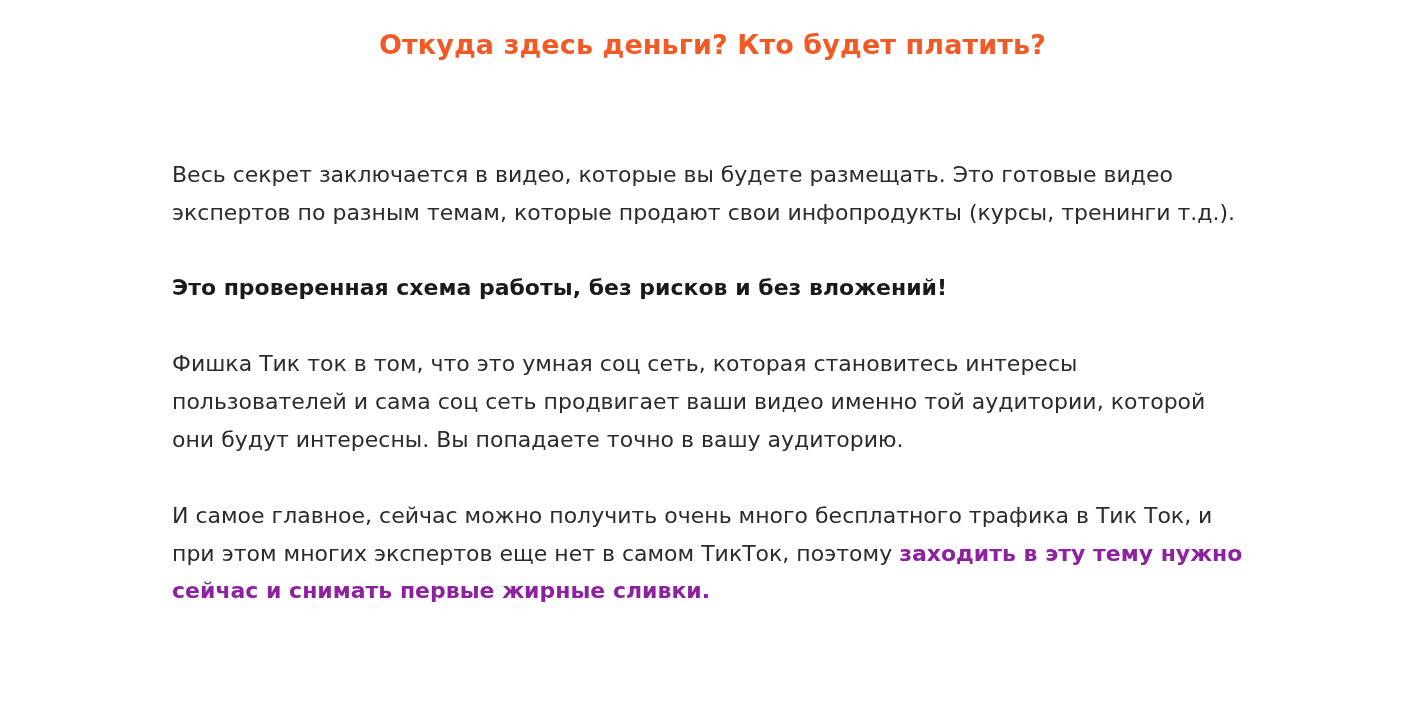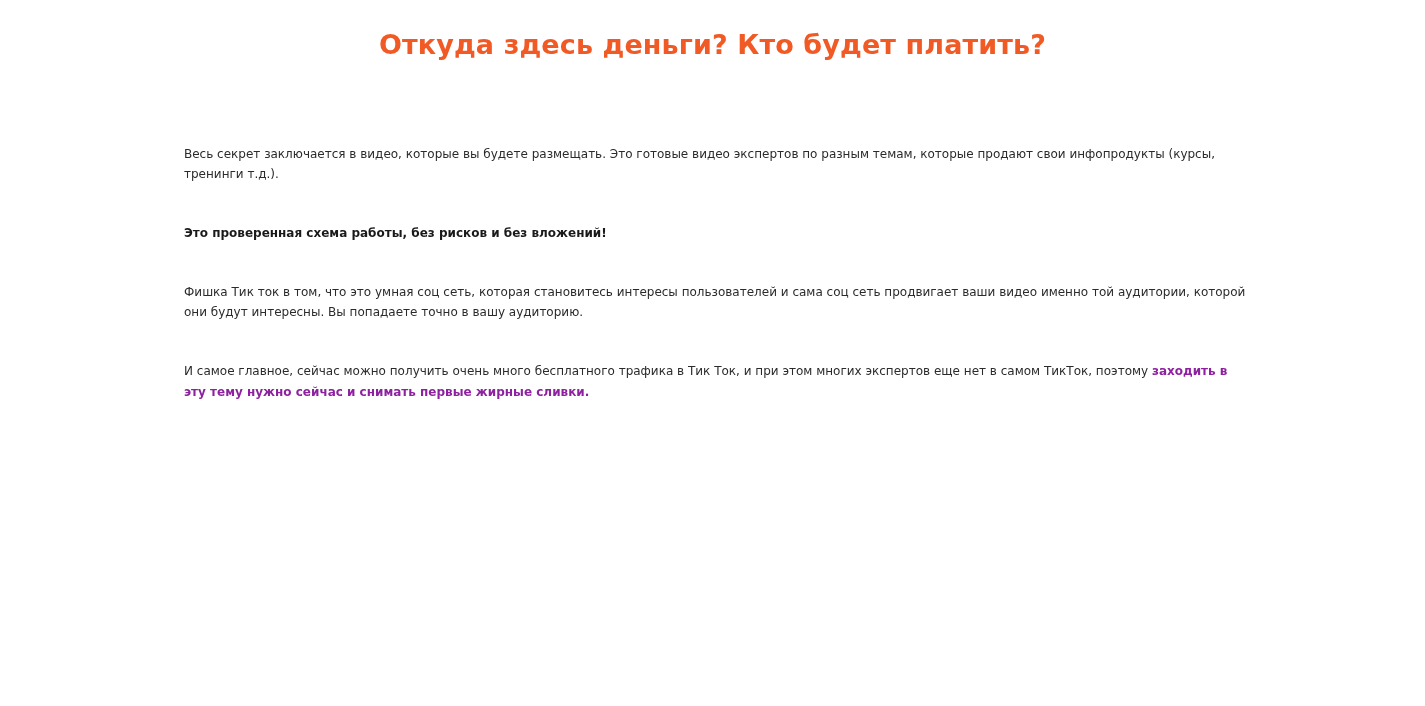--- a/index.html
+++ b/index.html
@@ -19,37 +19,37 @@
     width: 1425px;
     height: 706px;
     box-sizing: border-box;
   }
   .title {
     text-align: center;
     color: #f15a24;
     font-size: 27px;
     font-weight: bold;
     letter-spacing: 0.1px;
-    margin: 28px 0 0 0;
+    margin: 28px 0 12px 0;
     padding: 0 40px;
     line-height: 1.25;
   }
   .content {
     margin: 0;
     padding: 0 172px 0 172px;
     box-sizing: border-box;
   }
   .spacer-top {
     height: 82px;
   }
   p.para {
-    font-size: 12px;
+    font-size: 22px;
     line-height: 1.72;
     color: #2b2b2b;
-    margin: 0 0 38px 12px;
+    margin: 0 0 38px 0;
     max-width: 1130px;
   }
   p.para:last-child {
     margin-bottom: 0;
   }
   p.bold {
     font-weight: bold;
     color: #1a1a1a;
   }
   .hl-purple {

